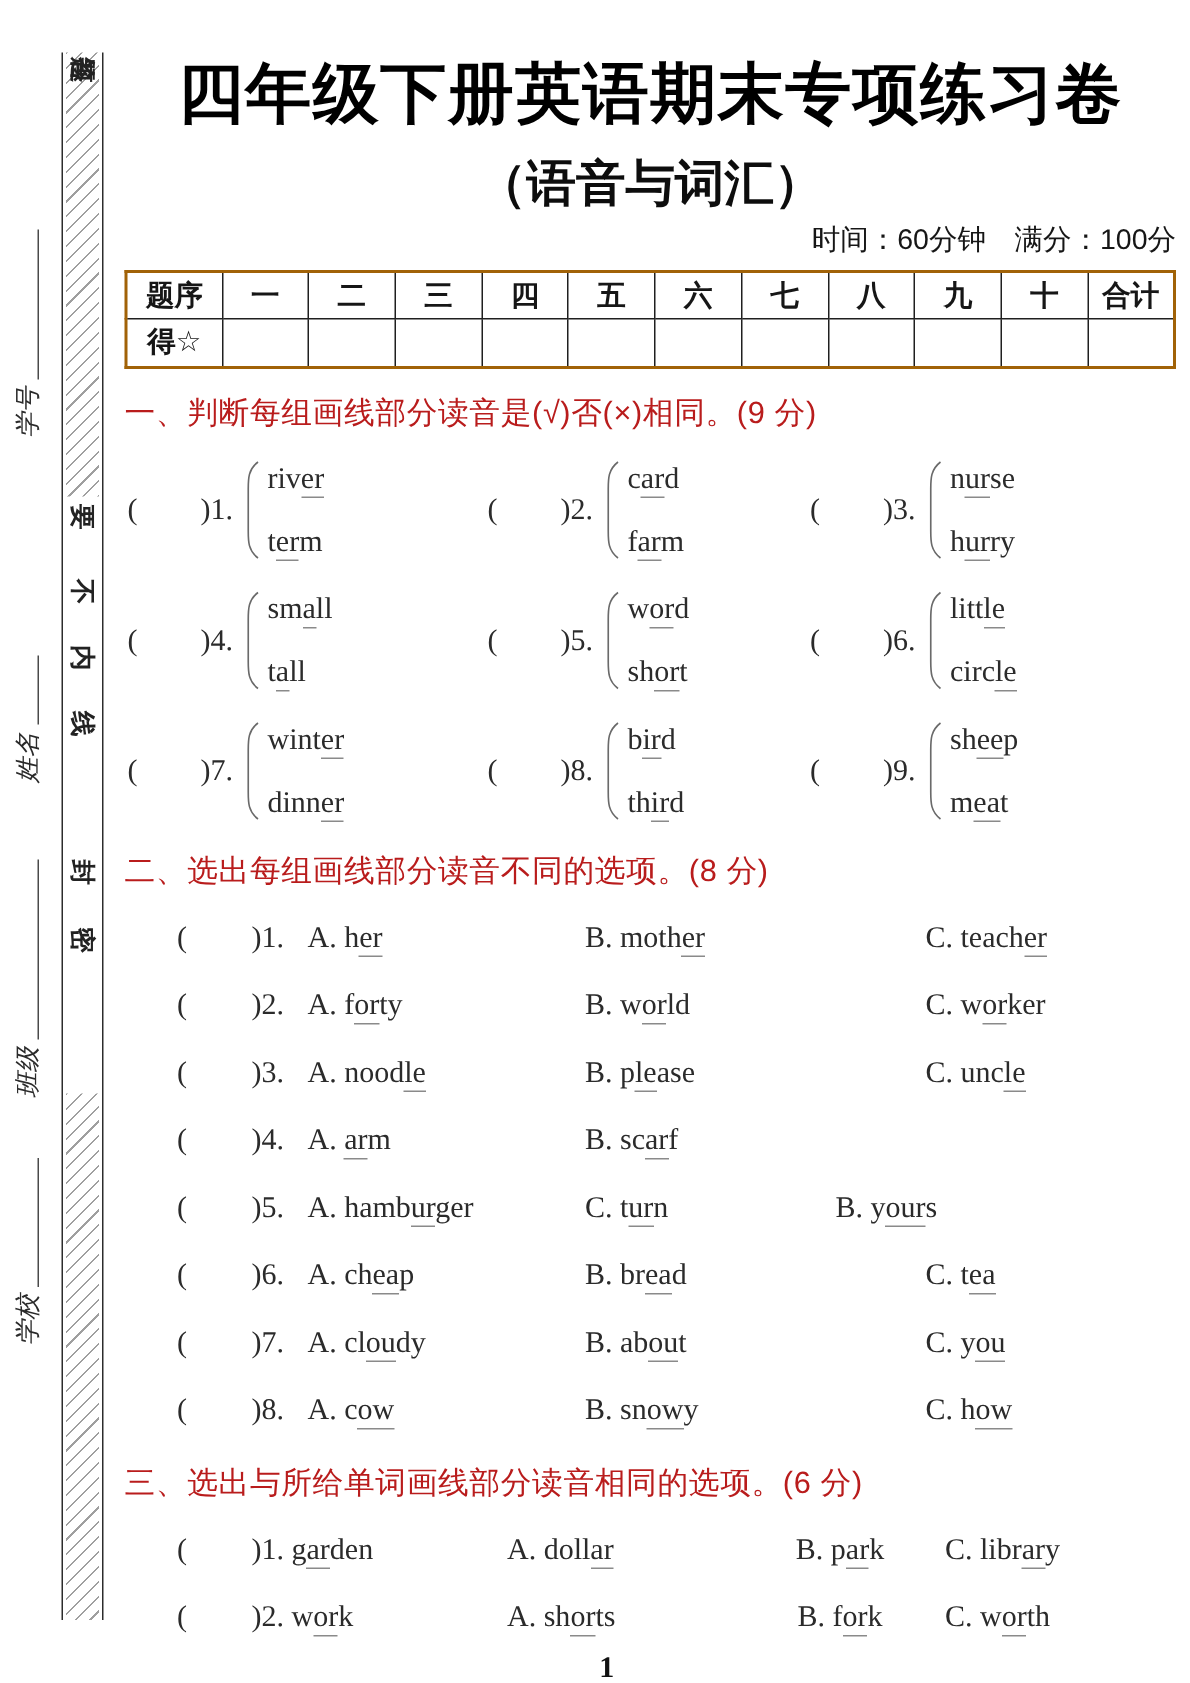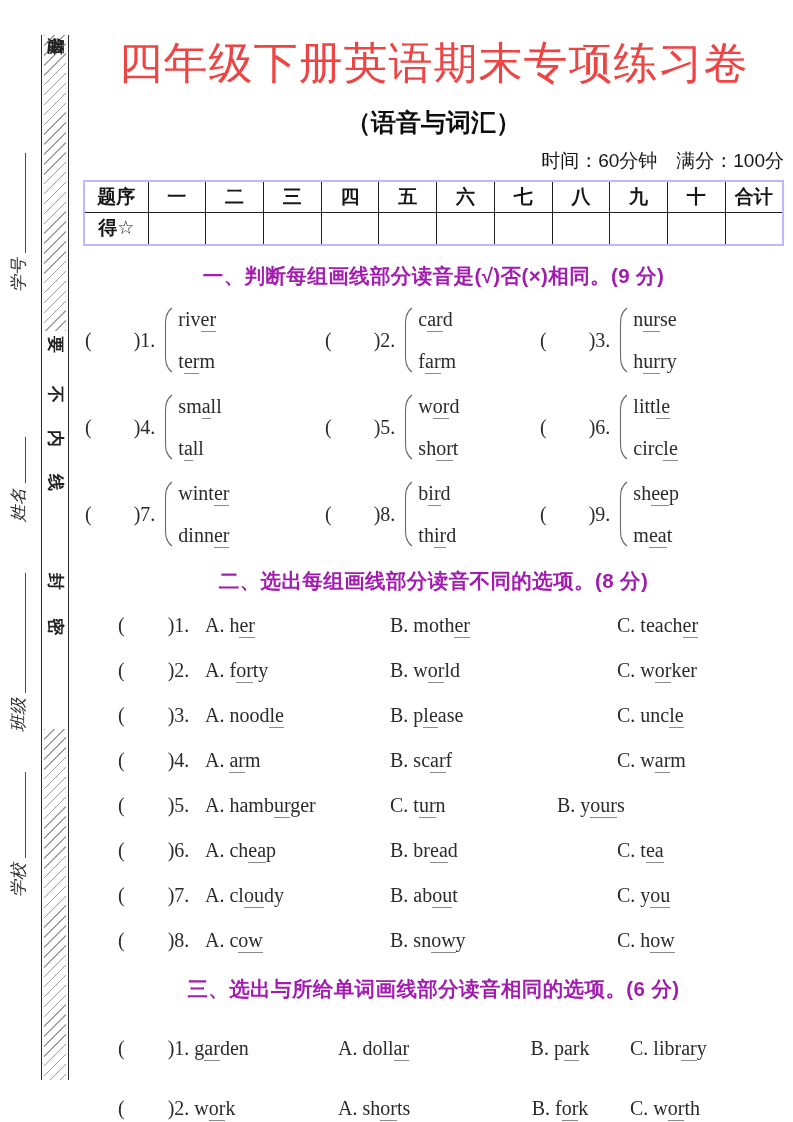--- a/index.html
+++ b/index.html
@@ -30,37 +30,37 @@
   .hatch.bottom { top:694px; height:351px; }
   .seal-char { position:absolute; left:0; width:100%; text-align:center;
                font-size:17px; font-weight:bold; color:#222; transform:rotate(90deg); }
   .seal-char:nth-of-type(3) { top:298px; } .seal-char:nth-of-type(4) { top:348px; }
   .seal-char:nth-of-type(5) { top:392px; } .seal-char:nth-of-type(6) { top:436px; }
   .seal-char:nth-of-type(7) { top:535px; } .seal-char:nth-of-type(8) { top:580px; }
   .seal-char:nth-of-type(9) { top:623px; } .seal-char:nth-of-type(10){ top:667px; }
 
   
   .content { position:absolute; left:83px; top:0; width:701px; padding-top:34px; }
-  .title { text-align:center; font-size:44px; font-weight:normal; color:#ef4444;
+  .title { text-align:center; font-size:44px; font-weight:bold; color:#000000;
            letter-spacing:1px; line-height:58px; white-space:nowrap; }
-  .subtitle { text-align:center; font-size:25px; font-weight:bold; color:#0d0d0d;
+  .subtitle { text-align:center; font-size:33px; font-weight:bold; color:#0d0d0d;
               margin-top:8px; line-height:44px; }
   .meta { text-align:right; font-size:19px; font-weight:400; color:#161616;
           margin-top:5px; line-height:24px; }
 
   table.score { width:100%; border-collapse:collapse; margin-top:7px;
-                border:2px solid #c4b5fd; table-layout:fixed; }
+                border:2px solid #a16207; table-layout:fixed; }
   table.score td { border:1px solid #1f1f1f; text-align:center; font-size:19px;
                    font-weight:bold; color:#161616; }
   table.score tr:nth-child(1) td { height:31px; }
   table.score tr:nth-child(2) td { height:33px; }
   table.score td.lab { width:64px; }
 
-  .sec-heading { font-size:20.5px; font-weight:bold; color:#a21caf; margin-top:16px;
-                 line-height:28px; letter-spacing:.4px;text-align:center; }
+  .sec-heading { font-size:20.5px; font-weight:normal; color:#b91c1c; margin-top:16px;
+                 line-height:28px; letter-spacing:.4px; }
 
   .w { font-size:20px; color:#2b2b2b; }
   .u { border-bottom:1.6px solid #8a8a8a; padding-bottom:1px; }
   .op,.cpno,.olab { font-size:20px; color:#2b2b2b; }
   .agap { display:inline-block; }
   .g38 { width:42px; } .g45 { width:43px; }
 
   
   .pair-row { display:flex; margin-top:13px; padding-left:2px; }
   .pair { display:flex; align-items:center; height:74px; }
@@ -70,21 +70,21 @@
   .pair-words .w + .w { margin-top:22px; }
 
   
   .opt-row { display:flex; padding-left:35px; margin-top:17px; line-height:26px; align-items:baseline; }
   .opt-row .head { width:87px; flex:none; }
   .opt-row .optA { width:185px; flex:none; }
   .opt-row .optB { width:227px; flex:none; }
   .opt-row .optC { flex:1; }
 
   
-  .stem-row { display:flex; padding-left:35px; margin-top:32px; line-height:26px; align-items:baseline; }
+  .stem-row { display:flex; padding-left:35px; margin-top:17px; line-height:26px; align-items:baseline; }
   .stem-row .head { width:220px; flex:none; }
   .stem-row .optA { width:152px; flex:none; }
   .stem-row .optB { width:140px; flex:none;text-align:center; }
   .stem-row .optC { flex:1; }
 
   .page-num { text-align:center; margin-top:8px; margin-right:58px;
               font-size:20px; font-weight:bold; color:#111;
               font-family:"Liberation Serif","DejaVu Serif",serif; }
 </style>
 </head>
@@ -277,21 +277,20 @@
       <div class="opt-row">
         <span class="head"><span class="ser"><span class="op">(</span><span class="agap g45"></span><span class="cpno">)3.</span></span></span>
         <span class="ser optA"><span class="olab">A. </span><span class="w">nood<span class="u">le</span></span></span>
         <span class="ser optB"><span class="olab">B. </span><span class="w">p<span class="u">le</span>ase</span></span>
         <span class="ser optC"><span class="olab">C. </span><span class="w">unc<span class="u">le</span></span></span>
       </div>
       <div class="opt-row">
         <span class="head"><span class="ser"><span class="op">(</span><span class="agap g45"></span><span class="cpno">)4.</span></span></span>
         <span class="ser optA"><span class="olab">A. </span><span class="w"><span class="u">ar</span>m</span></span>
         <span class="ser optB"><span class="olab">B. </span><span class="w">sc<span class="u">ar</span>f</span></span>
-        <span class="ser optC"><span class="olab">C. </span><span class="w">w<span class="u">ar</span>m</span></span>
       </div>
       <div class="opt-row">
         <span class="head"><span class="ser"><span class="op">(</span><span class="agap g45"></span><span class="cpno">)5.</span></span></span>
         <span class="ser optA"><span class="olab">A. </span><span class="w">hamb<span class="u">ur</span>ger</span></span>
         <span class="ser optC"><span class="olab">C. </span><span class="w">t<span class="u">ur</span>n</span></span>
         <span class="ser optB"><span class="olab">B. </span><span class="w">y<span class="u">our</span>s</span></span>
       </div>
       <div class="opt-row">
         <span class="head"><span class="ser"><span class="op">(</span><span class="agap g45"></span><span class="cpno">)6.</span></span></span>
         <span class="ser optA"><span class="olab">A. </span><span class="w">ch<span class="u">ea</span>p</span></span>

